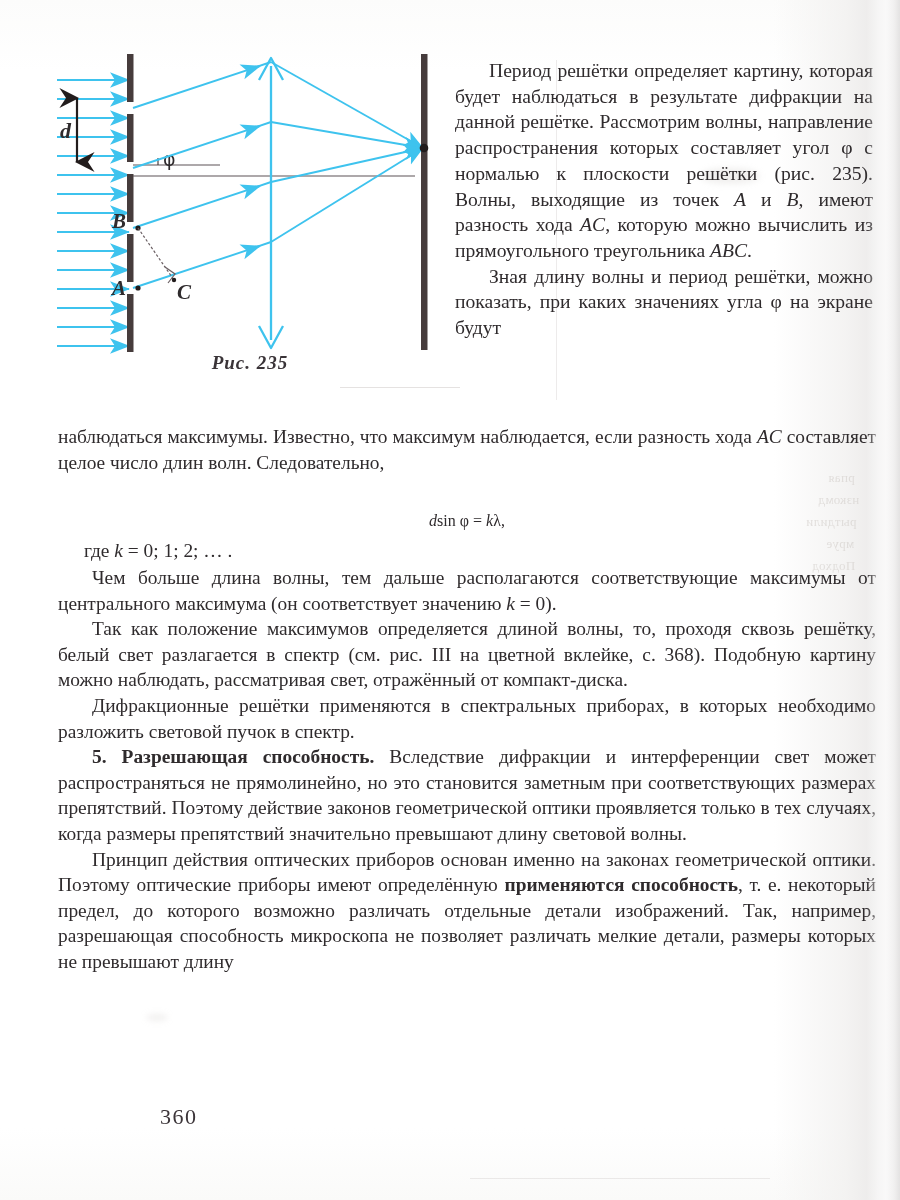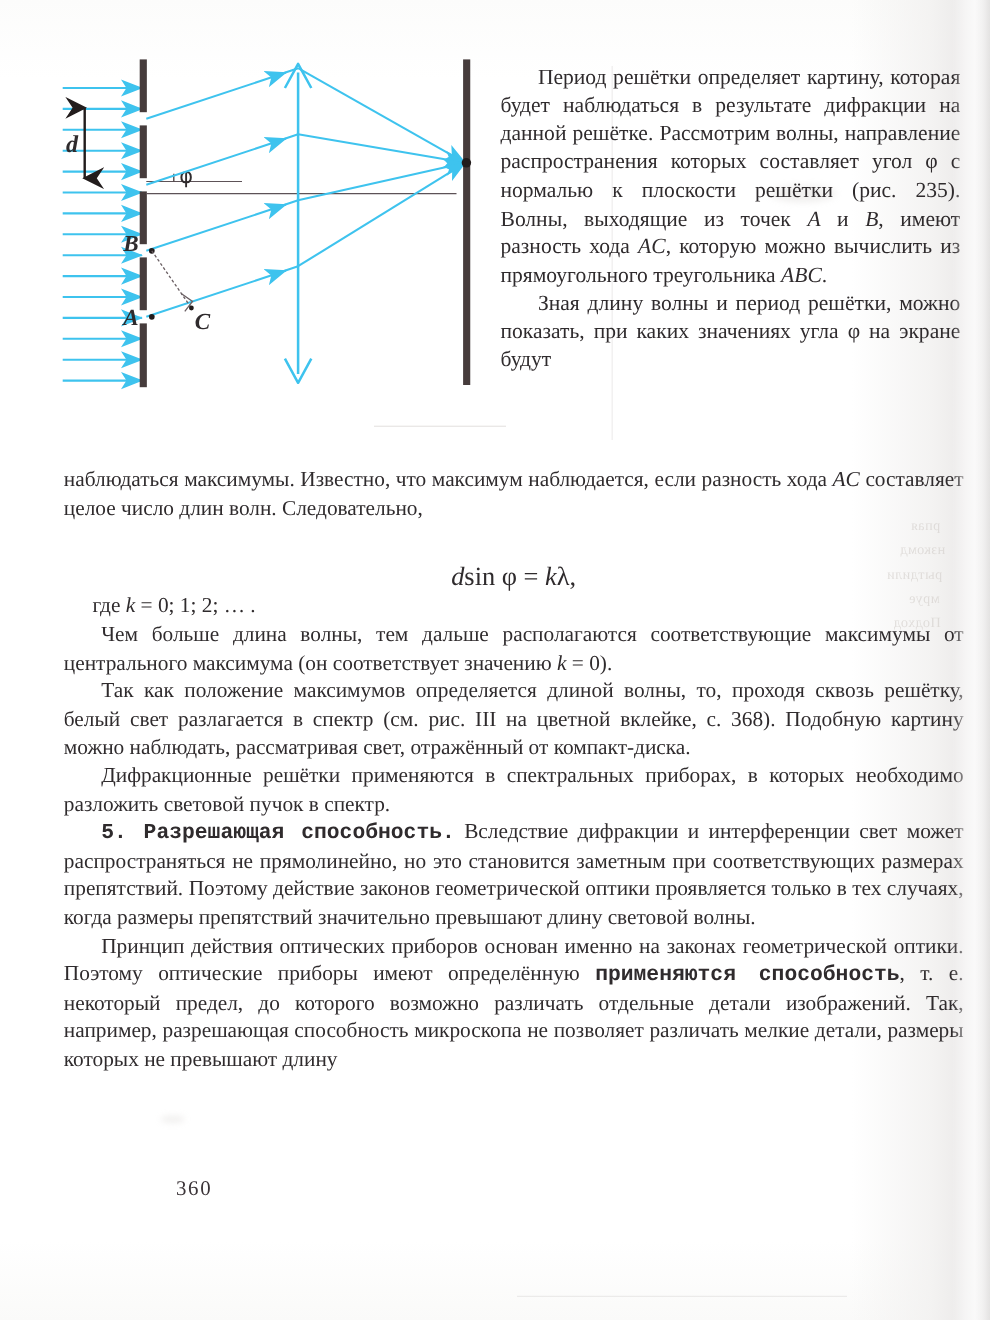--- a/index.html
+++ b/index.html
@@ -104,40 +104,40 @@
     color: #2f2b2d;
     text-align: justify;
     text-justify: inter-word;
     -webkit-hyphens: none;
     hyphens: none;
   }
   p.tx.ind { text-indent: 34px; }
   .col-right p.tx { font-size: 19.6px; line-height: 25.7px; }
 
   i.m { font-style: italic; font-family: "Liberation Serif", serif; }
-  b.bd { font-weight: 700; font-family: Liberation Mono, monospace; }
+  b.bd { font-weight: 700; }
 
   .formula {
     position: absolute;
     left: 58px;
     width: 818px;
     text-align: center;
     font-family: "Liberation Serif", "DejaVu Serif", serif;
-    font-size: 24px;
+    font-size: 16px;
     color: #2f2b2d;
     z-index: 6;
   }
   .formula i { font-style: italic; }
 
   .page-num {
     position: absolute;
     left: 160px;
-    top: 1070px;
-    font-family: "Liberation Serif", "DejaVu Serif", serif;
-    font-size: 19px;
+    top: 1104px;
+    font-family: "Liberation Serif", "DejaVu Serif", serif;
+    font-size: 22px;
     color: #3c3539;
     letter-spacing: 1.5px;
     z-index: 6;
   }
 
   
   .smudge {
     position: absolute;
     background: rgba(185,178,176,0.20);
     border-radius: 50%;
@@ -243,20 +243,21 @@
         <line x1="83" y1="176" x2="119" y2="228" stroke="#6b6064" stroke-width="1.2" stroke-dasharray="2.6 2.0"></line>
         <path d="M110,215 L120,222 L113,231" stroke="#6b6064" stroke-width="1.2" fill="none"></path>
         <circle cx="119" cy="228" r="2.2" fill="#221c1c"></circle>
       </g>
       <text x="57" y="176" font-family="Liberation Serif, serif" font-style="italic" font-weight="700" font-size="21" fill="#2f2b2d">B</text>
       <text x="57" y="243" font-family="Liberation Serif, serif" font-style="italic" font-weight="700" font-size="21" fill="#2f2b2d">A</text>
       <text x="122" y="247" font-family="Liberation Serif, serif" font-style="italic" font-weight="700" font-size="21" fill="#2f2b2d">C</text>
     </svg>
   </div>
 
+  <div class="fig-caption">Рис. 235</div>
 
   <div class="col-right">
     <p class="tx ind">
       Период решётки определяет картину, которая будет наблюдать­ся в результате дифракции на данной решётке. Рассмотрим волны, направление распространения ко­торых составляет угол φ с нормалью к плоскости решётки (рис.&nbsp;235). Волны, выходящие из точек <i class="m">A</i> и <i class="m">B</i>, имеют разность хода <i class="m">AC</i>, которую можно вычислить из прямоуголь­ного треугольника <i class="m">ABC</i>.
     </p>
     <p class="tx ind">
       Зная длину волны и период ре­шётки, можно показать, при каких значениях угла φ на экране будут
     </p>
   </div>
 

